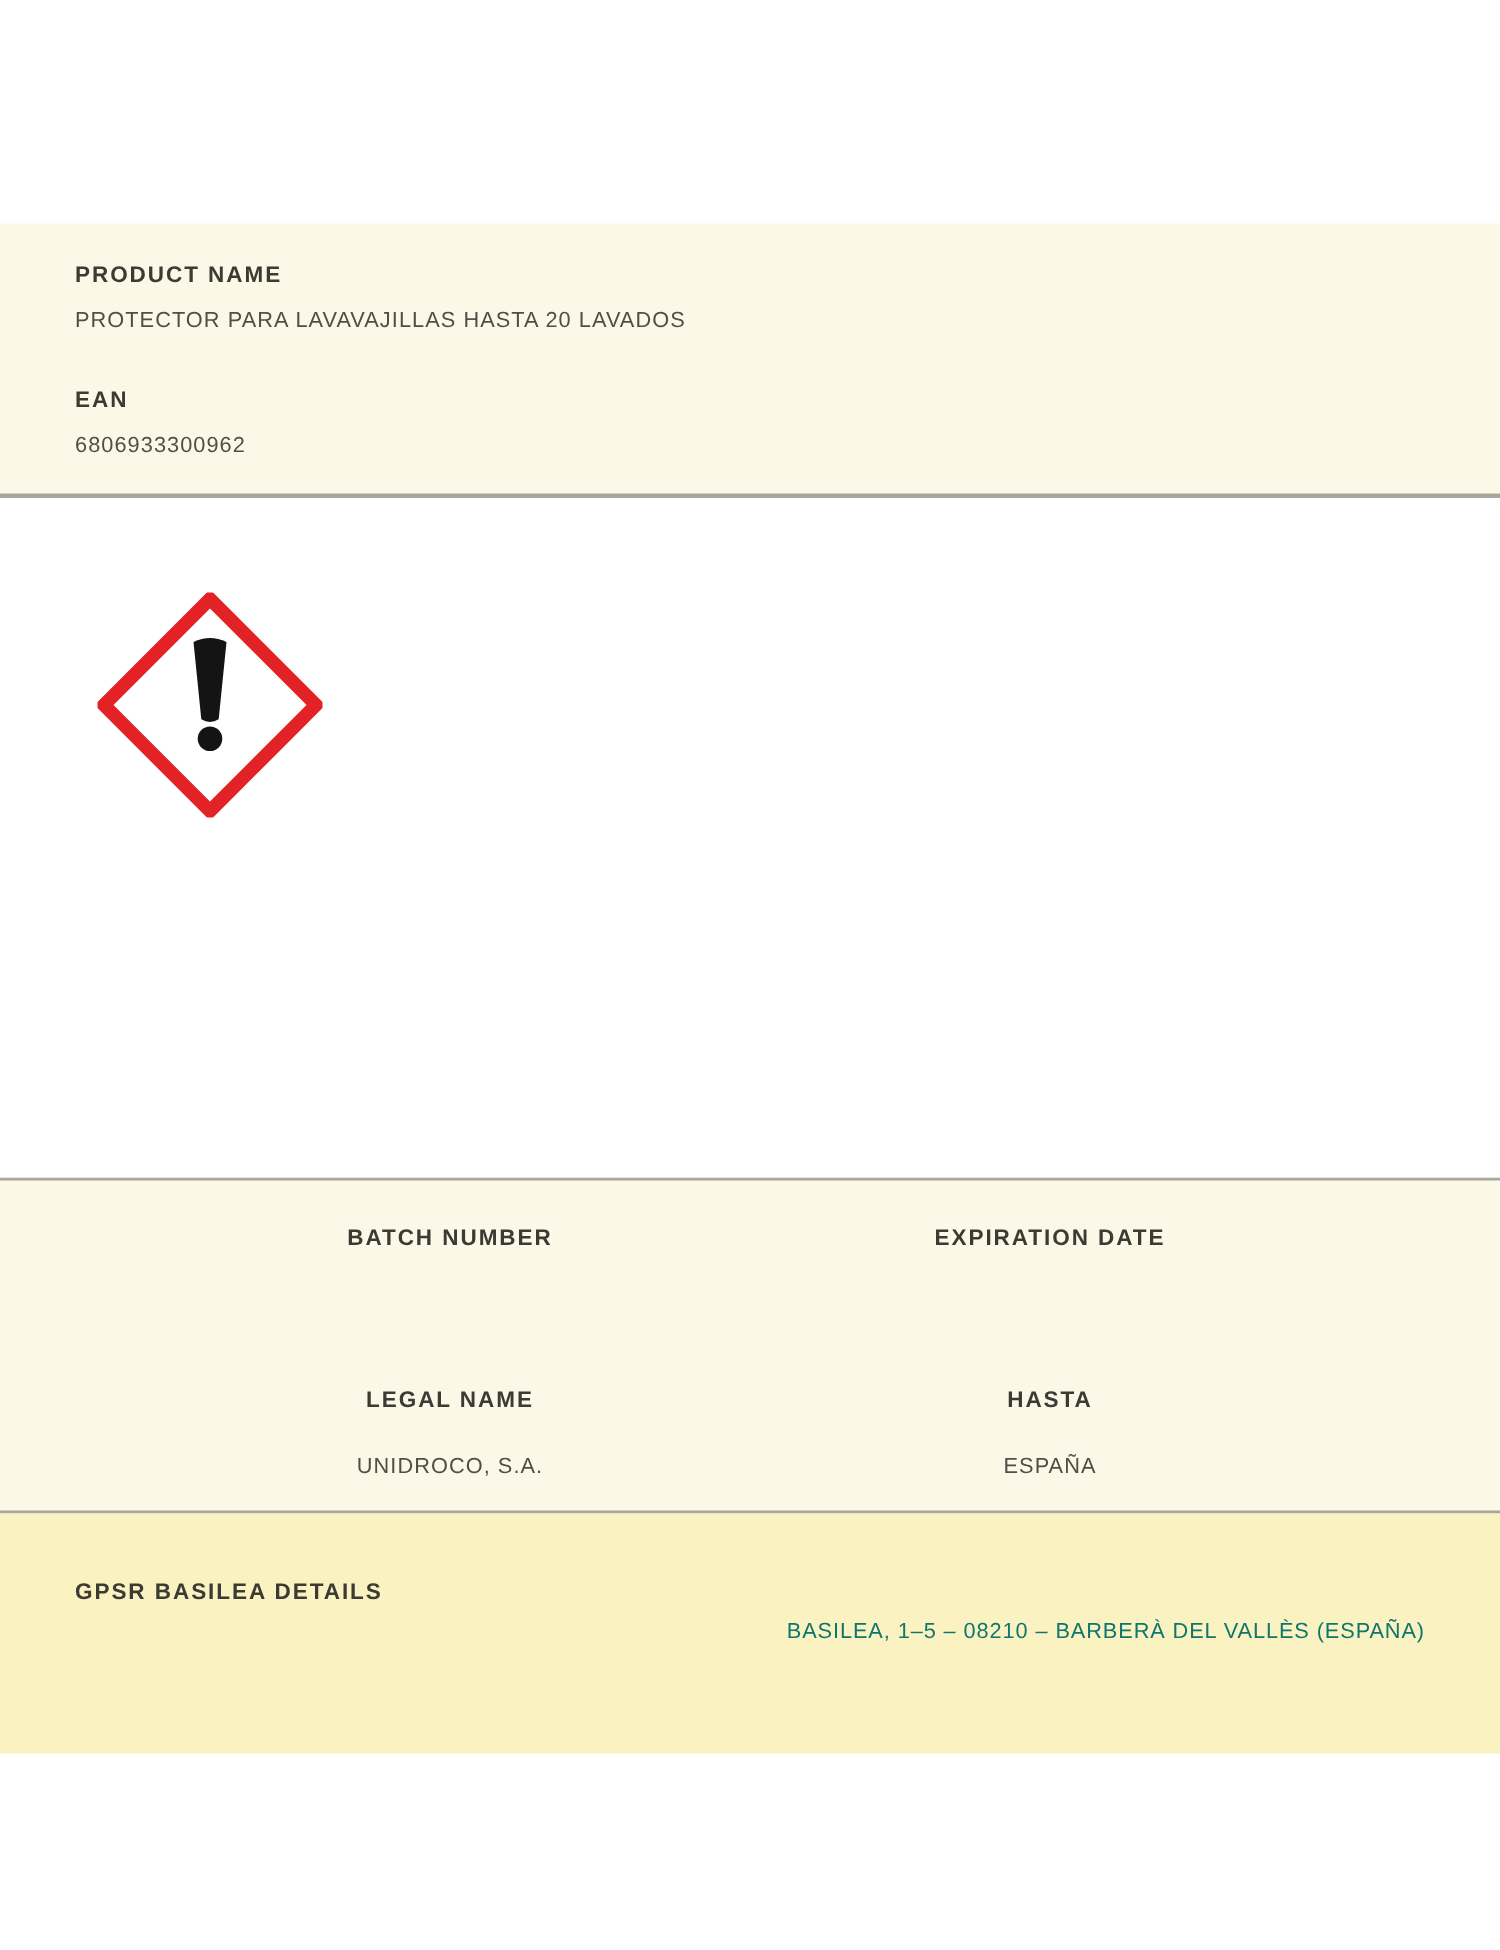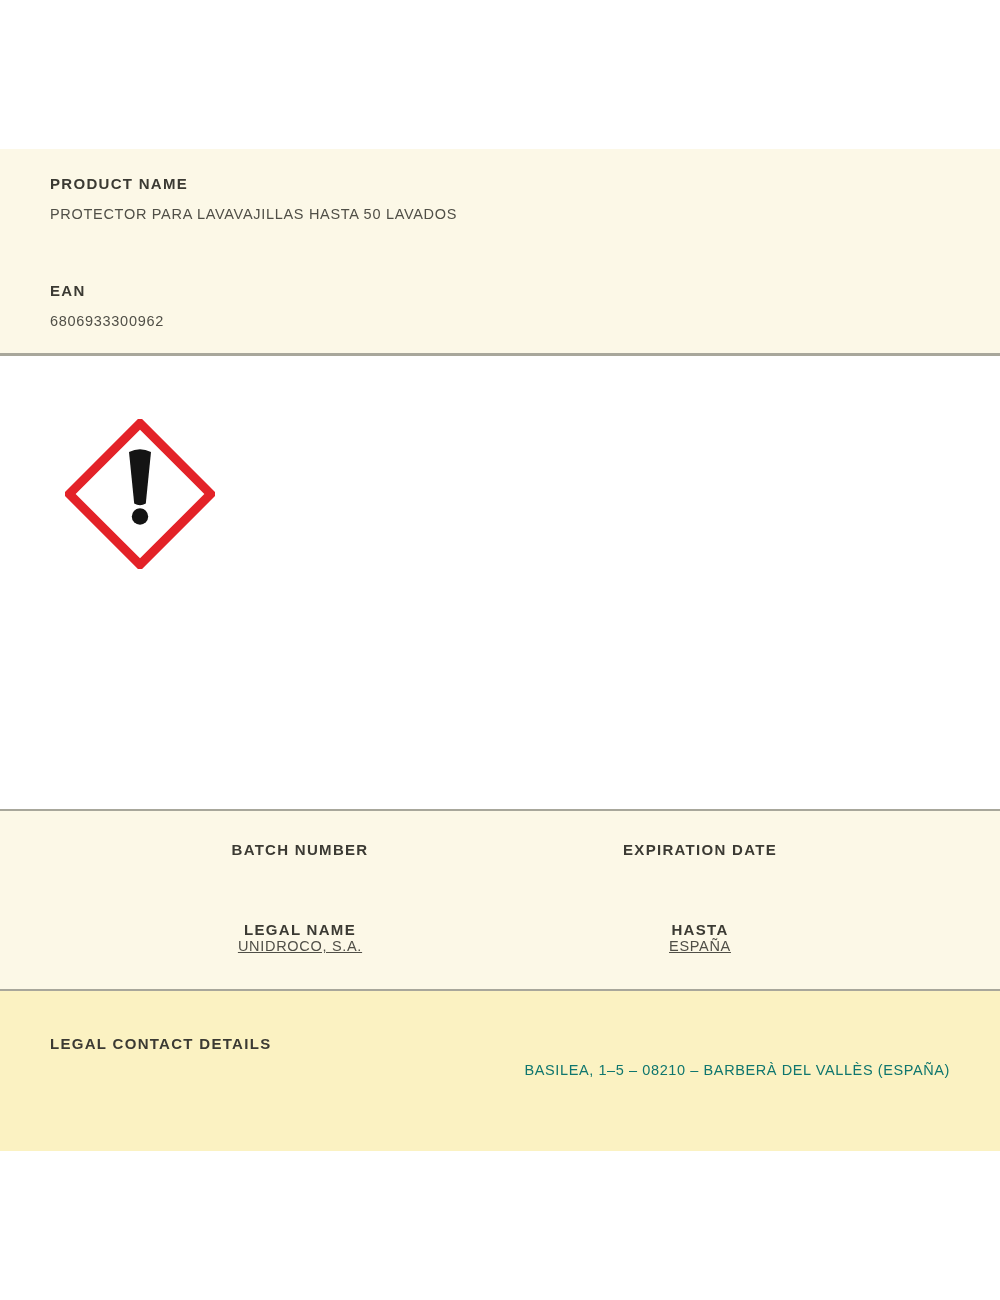--- a/index.html
+++ b/index.html
@@ -28,44 +28,44 @@
     color: #504F47;
   }
 
   
   .section-product {
     background: #FCF8E7;
     padding: 26px 50px 23px 50px;
     border-bottom: 3px solid #A8A79B;
   }
   .section-product .value { margin-top: 14px; }
-  .section-product .field + .field { margin-top: 59px; }
+  .section-product .field + .field { margin-top: 35px; }
 
   
   .hazard-area {
     position: relative;
     height: 453px;
     background: #ffffff;
   }
   .pictogram-box {
     position: absolute;
     left: 65px; top: 63px;
     width: 150px; height: 150px;
   }
 
   
   .section-details {
     background: #FCF8E7;
     border-top: 2px solid #A8A79B;
     border-bottom: 2px solid #A8A79B;
-    padding: 30px 100px 34px 100px;
+    padding: 30px 100px 20px 100px;
   }
   .two-col { display: flex; }
   .two-col .col { width: 50%; text-align: center; }
-  .section-details .value { margin-top: 0; min-height: 17px; text-decoration: underline; }
+  .section-details .value { margin-top: 28px; min-height: 17px; }
   .details-row + .details-row { margin-top: 46px; align-items: flex-end; }
 
   
   .section-gpsr {
     background: #FBF2C2;
     height: 160px;
     padding: 44px 50px 0 50px;
   }
   .gpsr-address {
     margin-top: 10px;
@@ -79,21 +79,21 @@
 </head>
 <body>
 
 <div class="page">
 
   <div class="top-spacer"></div>
 
   <div class="section-product">
     <div class="field">
       <div class="label">PRODUCT NAME</div>
-      <div class="value">PROTECTOR PARA LAVAVAJILLAS HASTA 50 LAVADOS</div>
+      <div class="value">PROTECTOR PARA LAVAVAJILLAS HASTA 20 LAVADOS</div>
     </div>
     <div class="field">
       <div class="label">EAN</div>
       <div class="value">6806933300962</div>
     </div>
   </div>
 
   <div class="hazard-area">
     <div class="pictogram-box">
       <svg viewBox="0 0 150 150" width="150" height="150" aria-hidden="true">
@@ -121,17 +121,17 @@
         <div class="value">UNIDROCO, S.A.</div>
       </div>
       <div class="col">
         <div class="label">HASTA</div>
         <div class="value">ESPAÑA</div>
       </div>
     </div>
   </div>
 
   <div class="section-gpsr">
-    <div class="label">LEGAL CONTACT DETAILS</div>
+    <div class="label">GPSR BASILEA DETAILS</div>
     <div class="gpsr-address">BASILEA, 1–5 – 08210 – BARBERÀ DEL VALLÈS (ESPAÑA)</div>
   </div>
 
 </div>
 
 </body></html>

